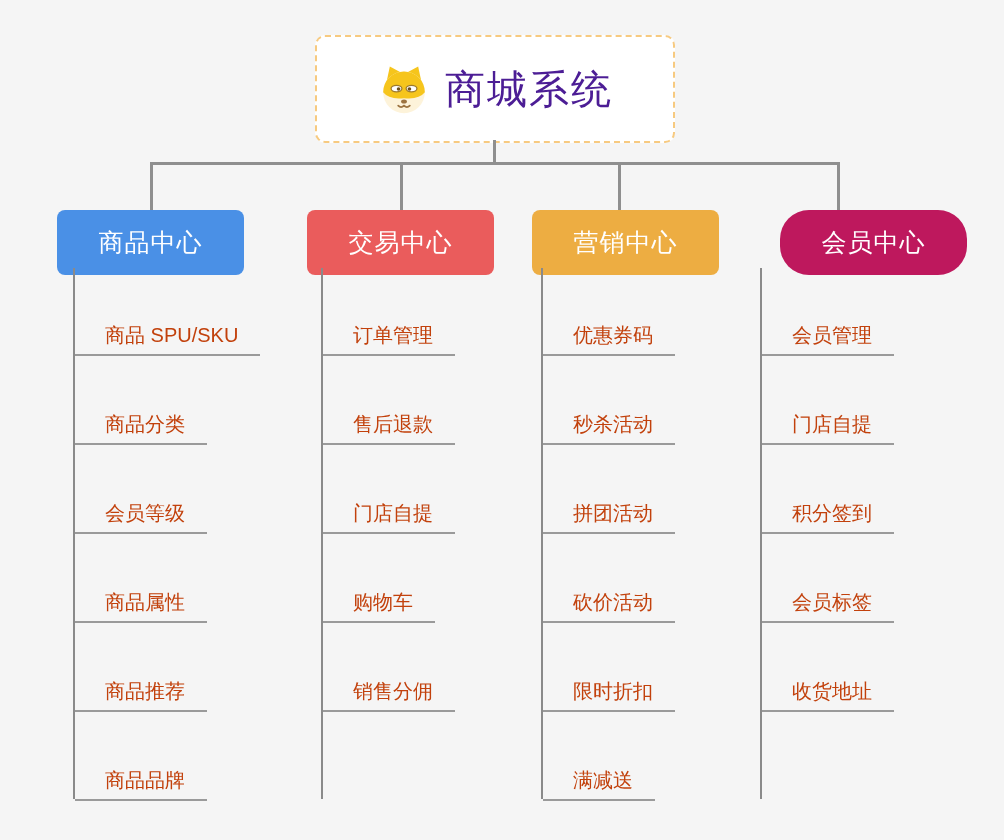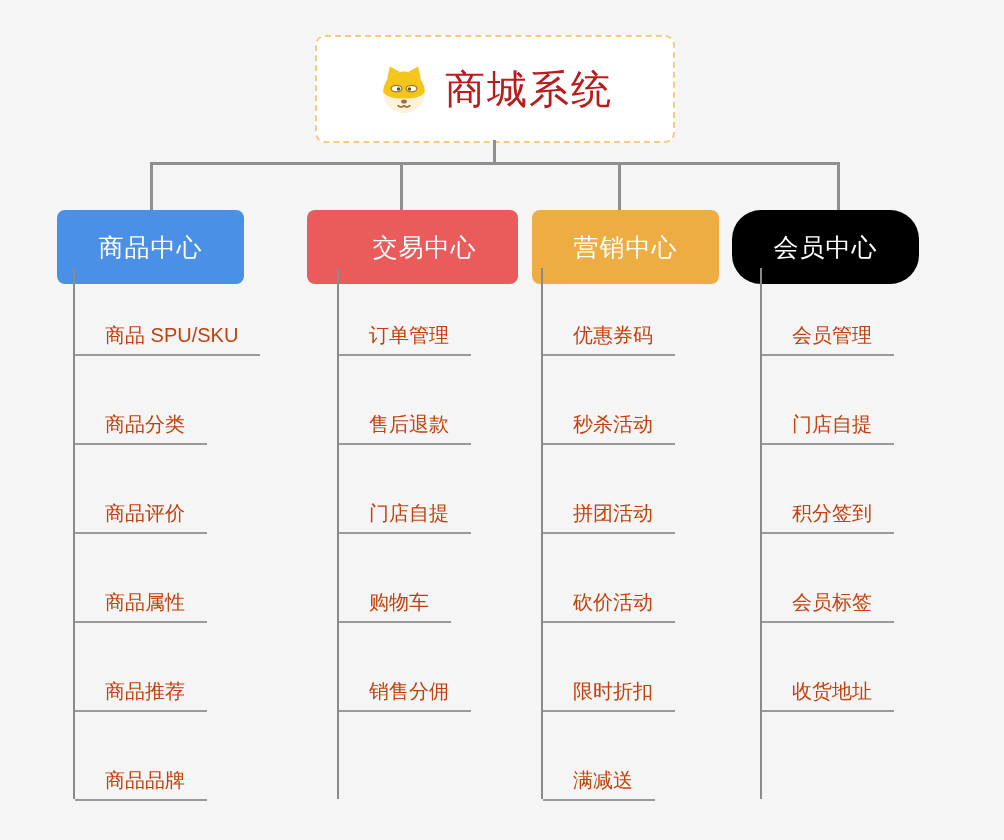--- a/index.html
+++ b/index.html
@@ -25,33 +25,33 @@
     border-radius: 10px;
     display: flex;
     align-items: center;
     justify-content: center;
     gap: 14px;
     cursor: pointer;
   }
   .root-label {
     font-size: 40px;
     letter-spacing: 2px;
-    color: #b91c1c;
+    color: #4c1d95;
     white-space: nowrap;
   }
   
   .conn {
     position: absolute;
     background: #8f8f8f;
   }
   
   .branch-header {
     position: absolute;
     top: 210px;
-    width: 187px; height: 74px;
+    width: 187px; height: 65px;
     border-radius: 8px;
     display: flex;
     align-items: center;
     justify-content: center;
     color: #ffffff;
     font-size: 25px;
     letter-spacing: 1px;
     cursor: pointer;
     white-space: nowrap;
   }
@@ -108,47 +108,47 @@
       <div class="conn" style="left: 836.5px; top: 162px; width: 3px; height: 48px;"></div>
     </div>
 
   <div id="branches">
       <div class="branch-header" style="left: 57px; background: rgb(74, 144, 230);">
         <span>商品中心</span>
       </div>
       <div class="branch-children" style="left: 73px;">
         <div class="child-topic"><span>商品 SPU/SKU</span></div>
         <div class="child-topic"><span>商品分类</span></div>
-        <div class="child-topic"><span>商品评价</span></div>
+        <div class="child-topic"><span>会员等级</span></div>
         <div class="child-topic"><span>商品属性</span></div>
         <div class="child-topic"><span>商品推荐</span></div>
         <div class="child-topic"><span>商品品牌</span></div>
       </div>
-      <div class="branch-header" style="left: 307px; background: rgb(234, 92, 92); padding-left: 24px;">
+      <div class="branch-header" style="left: 307px; background: rgb(234, 92, 92);">
         <span>交易中心</span>
       </div>
-      <div class="branch-children" style="left: 337px;">
+      <div class="branch-children" style="left: 321px;">
         <div class="child-topic"><span>订单管理</span></div>
         <div class="child-topic"><span>售后退款</span></div>
         <div class="child-topic"><span>门店自提</span></div>
         <div class="child-topic"><span>购物车</span></div>
         <div class="child-topic"><span>销售分佣</span></div>
       </div>
       <div class="branch-header" style="left: 525px; background: rgb(237, 173, 66); margin-left: 7px;">
         <span>营销中心</span>
       </div>
       <div class="branch-children" style="left: 541px;">
         <div class="child-topic"><span>优惠券码</span></div>
         <div class="child-topic"><span>秒杀活动</span></div>
         <div class="child-topic"><span>拼团活动</span></div>
         <div class="child-topic"><span>砍价活动</span></div>
         <div class="child-topic"><span>限时折扣</span></div>
         <div class="child-topic"><span>满减送</span></div>
       </div>
-      <div class="branch-header" style="left: 732px; background: #000000; border-radius: 29px;">
+      <div class="branch-header" style="left: 780px; background: #be185d; border-radius: 29px;">
         <span>会员中心</span>
       </div>
       <div class="branch-children" style="left: 760px;">
         <div class="child-topic"><span>会员管理</span></div>
         <div class="child-topic"><span>门店自提</span></div>
         <div class="child-topic"><span>积分签到</span></div>
         <div class="child-topic"><span>会员标签</span></div>
         <div class="child-topic"><span>收货地址</span></div>
       </div>
     </div>

